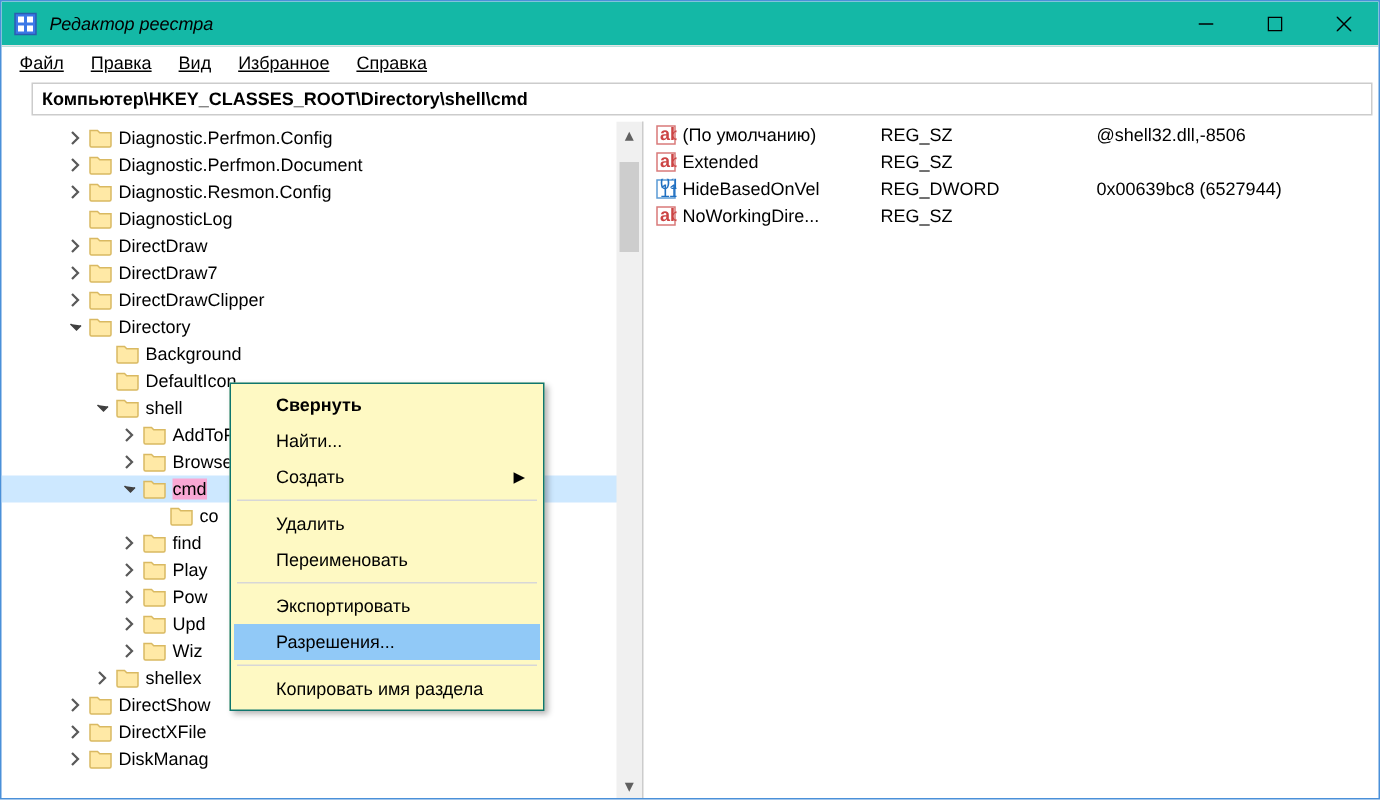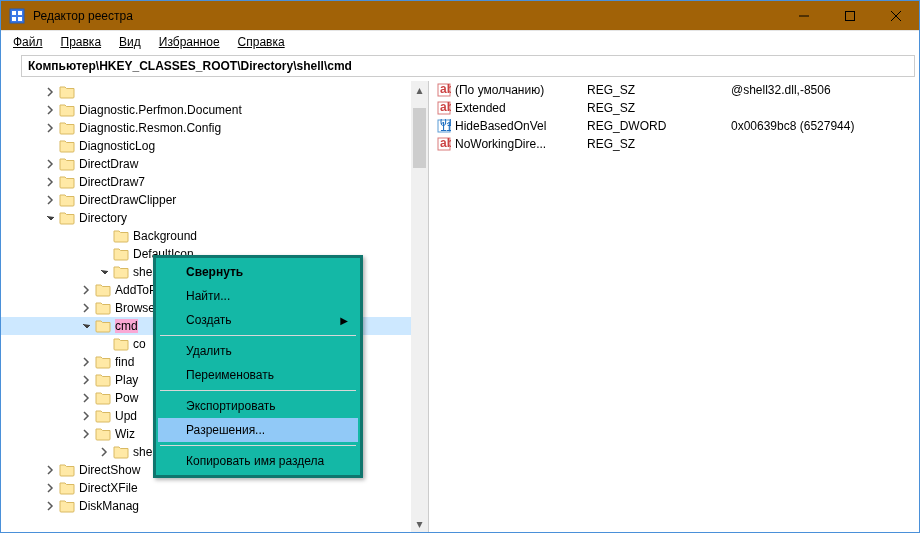--- a/index.html
+++ b/index.html
@@ -1,47 +1,47 @@
 <!DOCTYPE html>
 <html><head>
 <meta charset="utf-8">
 <style>
 * { box-sizing: border-box; margin: 0; padding: 0; font-family: "Segoe UI", Tahoma, sans-serif; font-size: 12px; }
 body { background: #fff; width: 920px; height: 533px; overflow: hidden; border: 1px solid #4a90d9; }
-.titlebar { height: 30px; display: flex; align-items: center; background: #a16207; border-bottom: 1px solid #e5e5e5; }
+.titlebar { height: 30px; display: flex; align-items: center; background: #14b8a6; border-bottom: 1px solid #e5e5e5; font-style: italic; }
 .titlebar-icon { width: 16px; height: 16px; margin: 0 8px; }
 .titlebar-title { flex: 1; font-size: 12px; color: #000; }
 .win-controls { display: flex; }
 .win-btn { width: 46px; height: 30px; display: flex; align-items: center; justify-content: center; color: #000; }
 .menubar { height: 22px; display: flex; align-items: center; padding: 0 4px; gap: 2px; text-decoration: underline; }
 .menu-item { padding: 2px 8px; font-size: 12px; }
 .addressbar { height: 22px; border: 1px solid #ccc; margin: 2px 4px 4px 20px; padding: 2px 6px; font-size: 12px; display: flex; align-items: center; font-weight: bold; }
 .content { display: flex; height: calc(100% - 30px - 22px - 28px); }
 .tree-pane { width: 428px; border-right: 1px solid #ccc; overflow: hidden; position: relative; padding-top: 2px; }
 .list-pane { flex: 1; overflow: hidden; }
 .tree-row { display: flex; align-items: center; height: 18px; padding-left: 0; white-space: nowrap; }
 .expander { width: 14px; height: 14px; display: flex; align-items: center; justify-content: center; color: #595959; margin-right: 2px; flex-shrink: 0; }
 .expander.open { color: #404040; }
 .folder-icon { width: 16px; height: 14px; margin-right: 4px; flex-shrink: 0; }
 .tree-label { font-size: 12px; }
 .tree-row.selected { background: #cde8ff; }
 .tree-row.selected .tree-label { background: #f9a8d4; }
 .indent-2 { padding-left: 42px; }
-.indent-3 { padding-left: 60px; margin-left: 36px; }
+.indent-3 { padding-left: 60px; }
 .indent-4 { padding-left: 78px; }
 .indent-5 { padding-left: 96px; }
 .list-header { display: flex; height: 22px; border-bottom: 1px solid #e5e5e5; }
 .list-header-col { padding: 3px 8px; font-size: 12px; border-right: 1px solid #e5e5e5; }
 .list-row { display: flex; height: 18px; align-items: center; gap: 32px; }
 .list-cell { padding: 0 8px; font-size: 12px; overflow: hidden; text-overflow: ellipsis; white-space: nowrap; }
 .col-name { width: 118px; display: flex; align-items: center; }
 .col-type { width: 112px; }
 .col-value { flex: 1; }
 .val-icon { width: 14px; height: 14px; margin-right: 4px; flex-shrink: 0; }
-.context-menu { position: absolute; left: 153px; top: 255px; width: 210px; background: #14b8a6; border: 3px solid #0f766e; box-shadow: 2px 2px 4px rgba(0,0,0,.3); padding: 2px; z-index: 100; }
+.context-menu { position: absolute; left: 153px; top: 255px; width: 210px; background: #fef9c3; border: 1px solid #0f766e; box-shadow: 2px 2px 4px rgba(0,0,0,.3); padding: 2px; z-index: 100; }
 .ctx-item { height: 24px; display: flex; align-items: center; padding: 0 30px 0 28px; font-size: 12px; position: relative; }
 .ctx-item.bold { font-weight: 600; }
 .ctx-item.highlighted { background: #91c9f7; }
 .ctx-sep { height: 1px; background: #d7d7d7; margin: 3px 2px; }
 .ctx-arrow { position: absolute; right: 10px; font-size: 10px; }
 .vscroll { position: absolute; right: 0; top: 0; width: 17px; height: 100%; background: #f0f0f0; display: flex; flex-direction: column; }
 .vscroll-btn { height: 17px; display:flex; align-items:center; justify-content:center; color:#606060; }
 .vscroll-thumb { background: #cdcdcd; margin: 0 2px; }
 </style>
 </head>
@@ -91,20 +91,21 @@
 
     <div class="tree-row indent-2">
         <span class="expander">
           <svg width="10" height="10" viewBox="0 0 10 10">
             <path d="M3 1l4 4-4 4" fill="none" stroke="#595959" stroke-width="1.5"></path>
           </svg>
         </span>
         <svg class="folder-icon" viewBox="0 0 16 14">
           <path d="M1 2h5l1.5 1.5H15V12a1 1 0 0 1-1 1H2a1 1 0 0 1-1-1z" fill="#ffe9a6" stroke="#d9b962"></path>
         </svg>
+        <span class="tree-label">Diagnostic.Perfmon.Config</span>
       </div>
       <div class="tree-row indent-2">
         <span class="expander">
           <svg width="10" height="10" viewBox="0 0 10 10">
             <path d="M3 1l4 4-4 4" fill="none" stroke="#595959" stroke-width="1.5"></path>
           </svg>
         </span>
         <svg class="folder-icon" viewBox="0 0 16 14">
           <path d="M1 2h5l1.5 1.5H15V12a1 1 0 0 1-1 1H2a1 1 0 0 1-1-1z" fill="#ffe9a6" stroke="#d9b962"></path>
         </svg>

